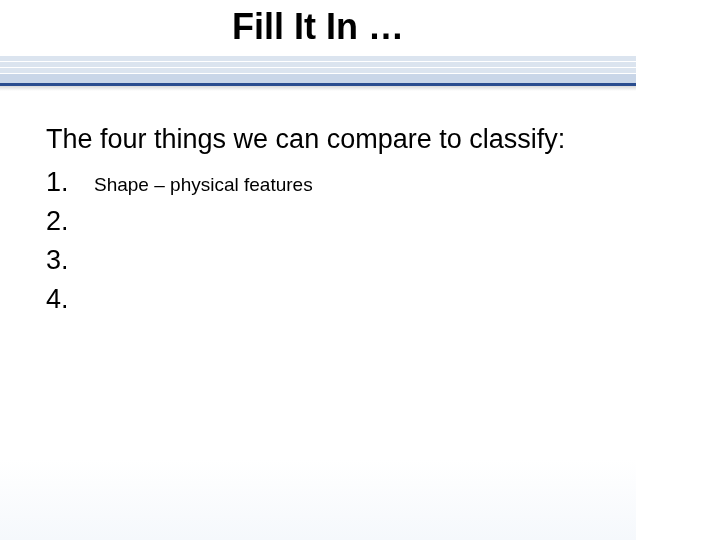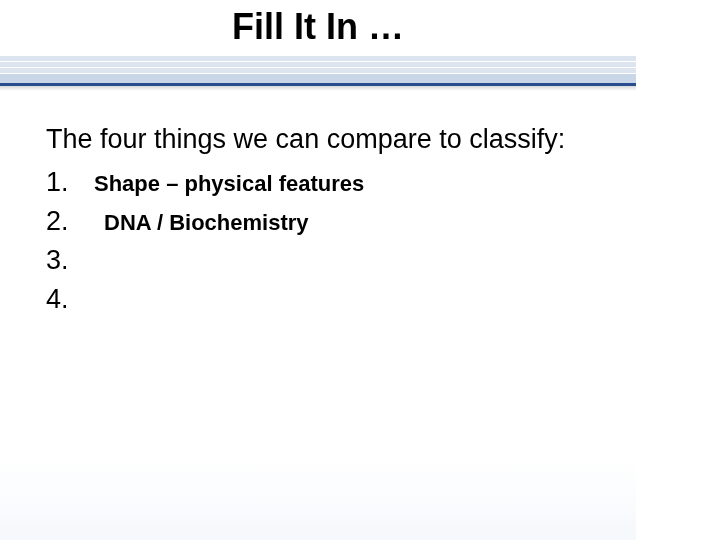--- a/index.html
+++ b/index.html
@@ -62,22 +62,22 @@
     display: flex;
     align-items: baseline;
     margin-bottom: 8px;
   }
   .num {
     font-size: 27px;
     color: #000;
     width: 48px;
   }
   .answer {
-    font-size: 22px;
-    font-weight: bold;
+    font-size: 19px;
+    font-weight: normal;
     color: #000;
   }
   .answer.pad-a { padding-left: 0px; }
   .answer.pad-b { padding-left: 10px; }
   .answer.pad-c { padding-left: 0px; }
   .answer.pad-d { padding-left: 14px; }
 </style>
 </head>
 <body>
 
@@ -89,21 +89,20 @@
   <div class="content">
     <div class="intro">The four things we can compare to classify:</div>
 
     <div class="row">
       <div class="num">1.</div>
       <div class="answer pad-a">Shape – physical features</div>
     </div>
 
     <div class="row">
       <div class="num">2.</div>
-      <div class="answer pad-b">DNA / Biochemistry</div>
     </div>
 
     <div class="row">
       <div class="num">3.</div>
     </div>
 
     <div class="row">
       <div class="num">4.</div>
     </div>
   </div>

